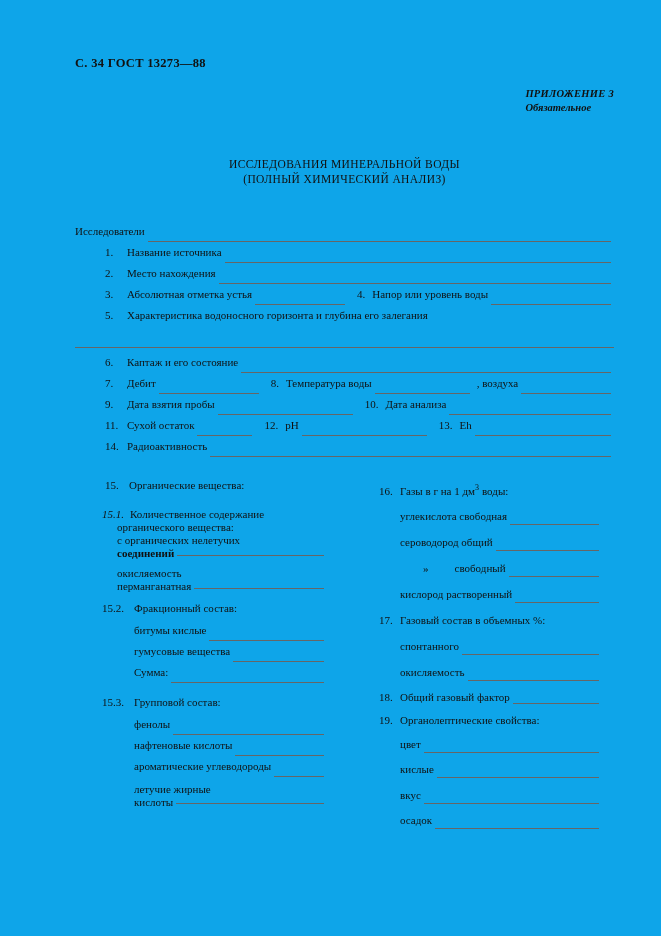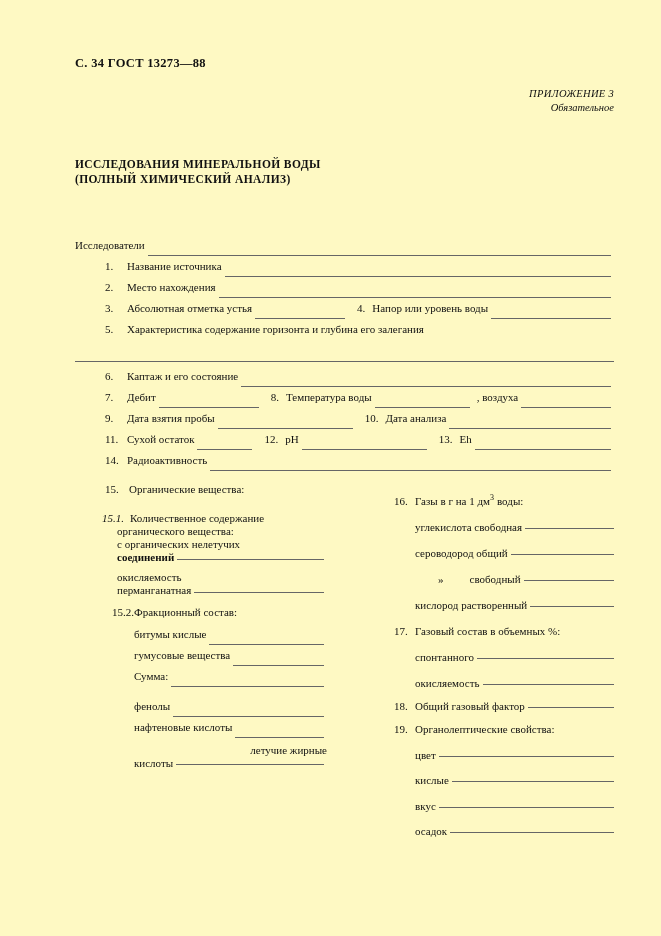--- a/index.html
+++ b/index.html
@@ -4,54 +4,55 @@
 <style>
   html, body {
     margin: 0;
     padding: 0;
     background: #ffffff;
   }
   .page {
     position: relative;
     width: 661px;
     height: 936px;
-    background: #fef9c3;
+    background: #0ea5e9;
     font-family: "Liberation Serif", "DejaVu Serif", serif;
     color: #111111;
     font-size: 11px;
     overflow: hidden;
     box-sizing: border-box;
     padding: 56px 47px 0 75px;
   }
   .doc-code {
     font-weight: bold;
     font-size: 12.5px;
     letter-spacing: 0.3px;
   }
   .annex-wrap {
     margin-top: 16px;
     text-align: right;
   }
   .annex {
     display: inline-block;
-    text-align: right;
+    text-align: left;
     font-style: italic;
     font-size: 10.5px;
     line-height: 13.5px;
+    font-weight: bold;
   }
   .annex .annex-label { letter-spacing: 0.3px; }
   .doc-title {
     margin-top: 43px;
-    text-align: left;
-    font-weight: bold;
+    text-align: center;
+    font-weight: normal;
     font-size: 11.5px;
     line-height: 15px;
     letter-spacing: 0.4px;
   }
-  .form { margin-top: 52px; }
+  .form { margin-top: 38px; }
   .row {
     display: flex;
     align-items: baseline;
     height: 21px;
     white-space: nowrap;
   }
   .row.indent { padding-left: 30px; }
   .num { flex: none; width: 22px; }
   .num-mid { flex: none; margin-left: 9px; margin-right: 7px; }
   .fill {
@@ -68,52 +69,52 @@
   .w125 { flex: none; width: 125px; }
   .w135 { flex: none; width: 135px; }
   .suffix { margin-left: 4px; }
   .line-row { height: 22px; display: flex; }
   .line-row .fill { margin-left: 0; margin-right: 0; }
   .row.after-line { margin-top: 4px; }
 
   .cols {
     display: grid;
     grid-template-columns: 252px 223px;
-    column-gap: 67px;
-    margin-top: 8px;
+    column-gap: 52px;
+    margin-top: 18px;
   }
   .sec-head {
     display: flex;
     align-items: baseline;
     height: 24px;
     padding-left: 30px;
     white-space: nowrap;
   }
   .sec-head .snum { flex: none; width: 24px; }
   .colL .sub-head { display: flex; align-items: baseline; height: 22px; padding-left: 27px; white-space: nowrap; }
   .colL .sub-head .subnum { flex: none; width: 32px; }
   .blk151 { margin-left: 27px; margin-top: 5px; line-height: 13px; }
   .blk151 .first .subnum { margin-right: 6px; font-style: italic; }
   .blk151 .cont { margin-left: 15px; }
   .flexline { display: flex; align-items: baseline; }
   .blk151 .flexline { margin-left: 15px; font-weight: bold; }
   .oxid { margin-left: 42px; margin-top: 7px; line-height: 13px; }
-  .colL .group { margin-top: 9px; text-align: right; }
+  .colL .group { margin-top: 9px; }
   .fieldrow {
     display: flex;
     align-items: baseline;
     height: 21px;
     padding-left: 59px;
     white-space: nowrap;
   }
   .volatile { padding-left: 59px; margin-top: 2px; line-height: 12.5px; }
 
   .colR .colrow {
     display: flex;
-    align-items: flex-end;
+    align-items: center;
     height: 26px;
     white-space: nowrap;
   }
   .colR .head16 { height: 24px; }
   .colR .cnum { flex: none; width: 21px; }
   .colR .cfield { padding-left: 21px; }
   .colR .ditto-row { padding-left: 44px; }
   .colR .ditto-gap { flex: none; width: 26px; }
   .colR .h22 { height: 23px; }
   .colR .h25 { height: 25.5px; }
@@ -162,21 +163,21 @@
       <span class="num">3.</span>
       <span>Абсолютная отметка устья</span>
       <span class="fill w90"></span>
       <span class="num-mid">4.</span>
       <span>Напор или уровень воды</span>
       <span class="fill grow"></span>
     </div>
 
     <div class="row indent">
       <span class="num">5.</span>
-      <span>Характеристика содержание горизонта и глубина его залегания</span>
+      <span>Характеристика водоносного горизонта и глубина его залегания</span>
     </div>
 
     <div class="line-row">
       <span class="fill grow"></span>
     </div>
 
     <div class="row indent after-line">
       <span class="num">6.</span>
       <span>Каптаж и его состояние</span>
       <span class="fill grow"></span>
@@ -264,26 +265,34 @@
           <span>гумусовые вещества</span>
           <span class="fill grow"></span>
         </div>
         <div class="fieldrow">
           <span>Сумма:</span>
           <span class="fill grow"></span>
         </div>
       </div>
 
       <div class="group">
+        <div class="sub-head">
+          <span class="subnum">15.3.</span>
+          <span>Групповой состав:</span>
+        </div>
         <div class="fieldrow">
           <span>фенолы</span>
           <span class="fill grow"></span>
         </div>
         <div class="fieldrow">
           <span>нафтеновые кислоты</span>
+          <span class="fill grow"></span>
+        </div>
+        <div class="fieldrow">
+          <span>ароматические углеводороды</span>
           <span class="fill grow"></span>
         </div>
         <div class="volatile">
           <div>летучие жирные</div>
           <div class="flexline">
             <span>кислоты</span>
             <span class="fill grow"></span>
           </div>
         </div>
       </div>

